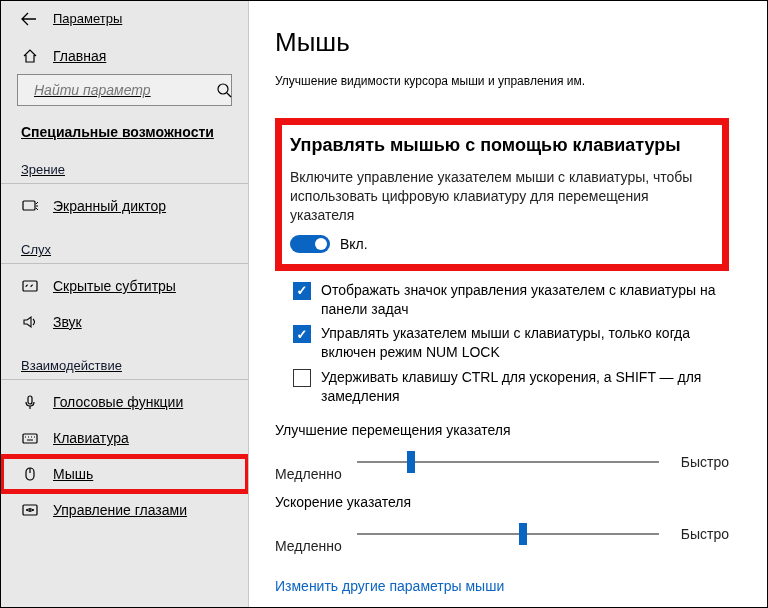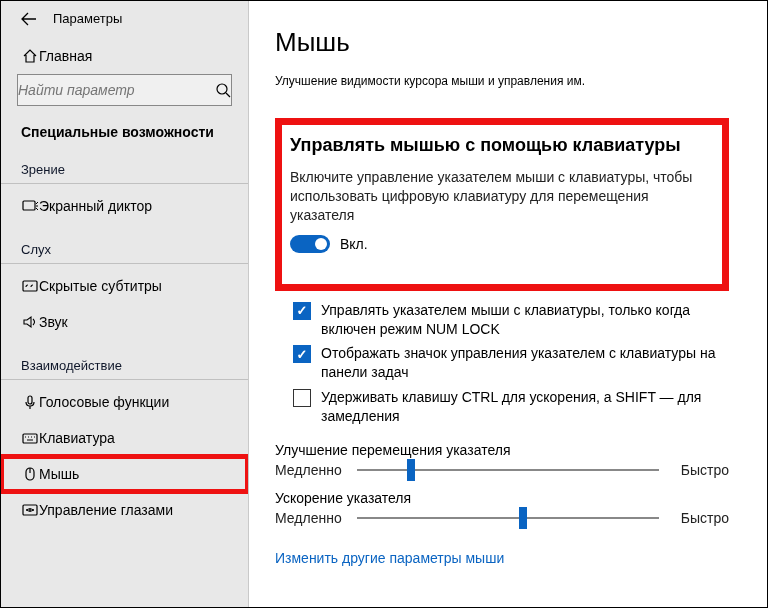--- a/index.html
+++ b/index.html
@@ -1,49 +1,49 @@
 <!DOCTYPE html>
 <html><head>
 <meta charset="utf-8">
 <style>
   * { box-sizing: border-box; margin: 0; padding: 0; font-family: "Segoe UI", Arial, sans-serif; }
   body { width: 768px; height: 608px; background: #fff; overflow: hidden; font-size: 14px; color: #000; }
   .app { display: flex; width: 768px; height: 608px; border: 1px solid #000; }
   
-  .sidebar { width: 248px; background: #e8e8e8; border-right: 1px solid #c9c9c9; display: flex; flex-direction: column; padding-top: 6px; height: 100%; overflow: hidden; }
+  .sidebar { width: 248px; background: #e8e8e8; border-right: 1px solid #c9c9c9; display: flex; flex-direction: column; padding-top: 6px; height: 100%; overflow: hidden; text-decoration: underline; }
   .sb-header { display: flex; align-items: center; gap: 16px; padding: 4px 20px 12px 20px; font-size: 13px; }
-  .sb-row { display: flex; align-items: center; padding: 10px 20px; font-size: 14px; cursor: pointer; }
+  .sb-row { display: flex; align-items: center; gap: 14px; padding: 10px 20px; font-size: 14px; cursor: pointer; }
   .sb-row .icon { width: 18px; display: flex; justify-content: center; color: #333; }
-  .search { margin: 0 16px 18px 16px; display: flex; align-items: center; border: 1px solid #888; background: #f0f0f0; height: 32px; padding: 0 0; }
+  .search { margin: 0 16px 18px 16px; display: flex; align-items: center; border: 1px solid #888; background: #f0f0f0; height: 32px; padding: 0 16px; }
   .search input { flex: 1; background: transparent; border: none; outline: none; font-size: 14px; color: #555; font-style: italic; }
   .search .icon { width: 16px; }
   .sb-heading { font-weight: 600; font-size: 14px; padding: 0 20px 16px 20px; }
   .sb-group { font-size: 13px; color: #0f172a; padding: 6px 20px 6px 20px; }
   .sb-divider { height: 1px; background: #c0c0c0; margin: 0 0 4px 0; }
   .sb-highlight { outline: 5px solid #e11; outline-offset: -3px; }
   
   .main { flex: 1; padding: 26px 38px 20px 26px; overflow: hidden; position: relative; }
   h1 { font-weight: 400; font-size: 26px; margin-bottom: 16px; }
   .subtitle { color: #000000; font-size: 12px; margin-bottom: 30px; }
-  .callout { border: 7px solid #e11; padding: 10px 14px 28px 8px; margin-bottom: 10px; }
+  .callout { border: 7px solid #e11; padding: 10px 14px 8px 8px; margin-bottom: 10px; }
   .callout h2 { font-size: 18px; font-weight: 600; margin-bottom: 12px; }
   .callout p { font-size: 14px; color: #222; margin-bottom: 10px; line-height: 1.35; }
   .toggle { display: inline-flex; align-items: center; gap: 10px; }
   .toggle-track { width: 40px; height: 18px; background: #0a64c2; border-radius: 10px; position: relative; }
   .toggle-thumb { width: 12px; height: 12px; background: #fff; border-radius: 50%; position: absolute; right: 3px; top: 3px; }
   .checks { margin: 6px 0 16px 18px; }
   .check-row { display: flex; align-items: flex-start; gap: 10px; margin-bottom: 6px; font-size: 14px; line-height: 1.35; }
   .cb { width: 18px; height: 18px; border: 1px solid #0a64c2; display: flex; align-items: center; justify-content: center; flex-shrink: 0; margin-top: 1px; }
   .cb.checked { background: #0a64c2; }
   .cb.checked::after { content: "✓"; color: #fff; font-size: 13px; font-weight: bold; }
   .cb.unchecked { border-color: #333; }
   .sliders { margin-top: 10px; }
   .slider-label { font-size: 14px; margin-bottom: 4px; }
   .slider-row { display: flex; align-items: center; gap: 10px; font-size: 14px; margin-bottom: 12px; }
-  .slider-row .lab { width: 72px; color: #222; }
+  .slider-row .lab { width: 72px; color: #222; margin-top: 24px; }
   .slider-row .lab-r { width: 60px; text-align: right; color: #222; }
   .track { flex: 1; height: 2px; background: #888; position: relative; }
   .thumb { width: 8px; height: 22px; background: #0a64c2; position: absolute; top: -10px; transform: translateX(-50%); }
   .link { color: #0a64c2; font-size: 14px; margin-top: 12px; display: inline-block; cursor: pointer; }
   svg { display: block; }
 </style>
 </head>
 <body>
 
 <div class="app">
@@ -166,25 +166,25 @@
         <span class="toggle-track">
             <span class="toggle-thumb"></span>
           </span>
         <span>Вкл.</span>
       </div>
     </div>
 
     <div class="checks">
       <div class="check-row">
         <span class="cb checked"></span>
-        <span>Управлять указателем мыши с клавиатуры, только когда включен режим NUM LOCK</span>
+        <span>Отображать значок управления указателем с клавиатуры на панели задач</span>
       </div>
       <div class="check-row">
         <span class="cb checked"></span>
-        <span>Отображать значок управления указателем с клавиатуры на панели задач</span>
+        <span>Управлять указателем мыши с клавиатуры, только когда включен режим NUM LOCK</span>
       </div>
       <div class="check-row">
         <span class="cb unchecked"></span>
         <span>Удерживать клавишу CTRL для ускорения, а SHIFT — для замедления</span>
       </div>
     </div>
 
     <div class="sliders">
       <div class="slider-label">Улучшение перемещения указателя</div>
       <div class="slider-row">

